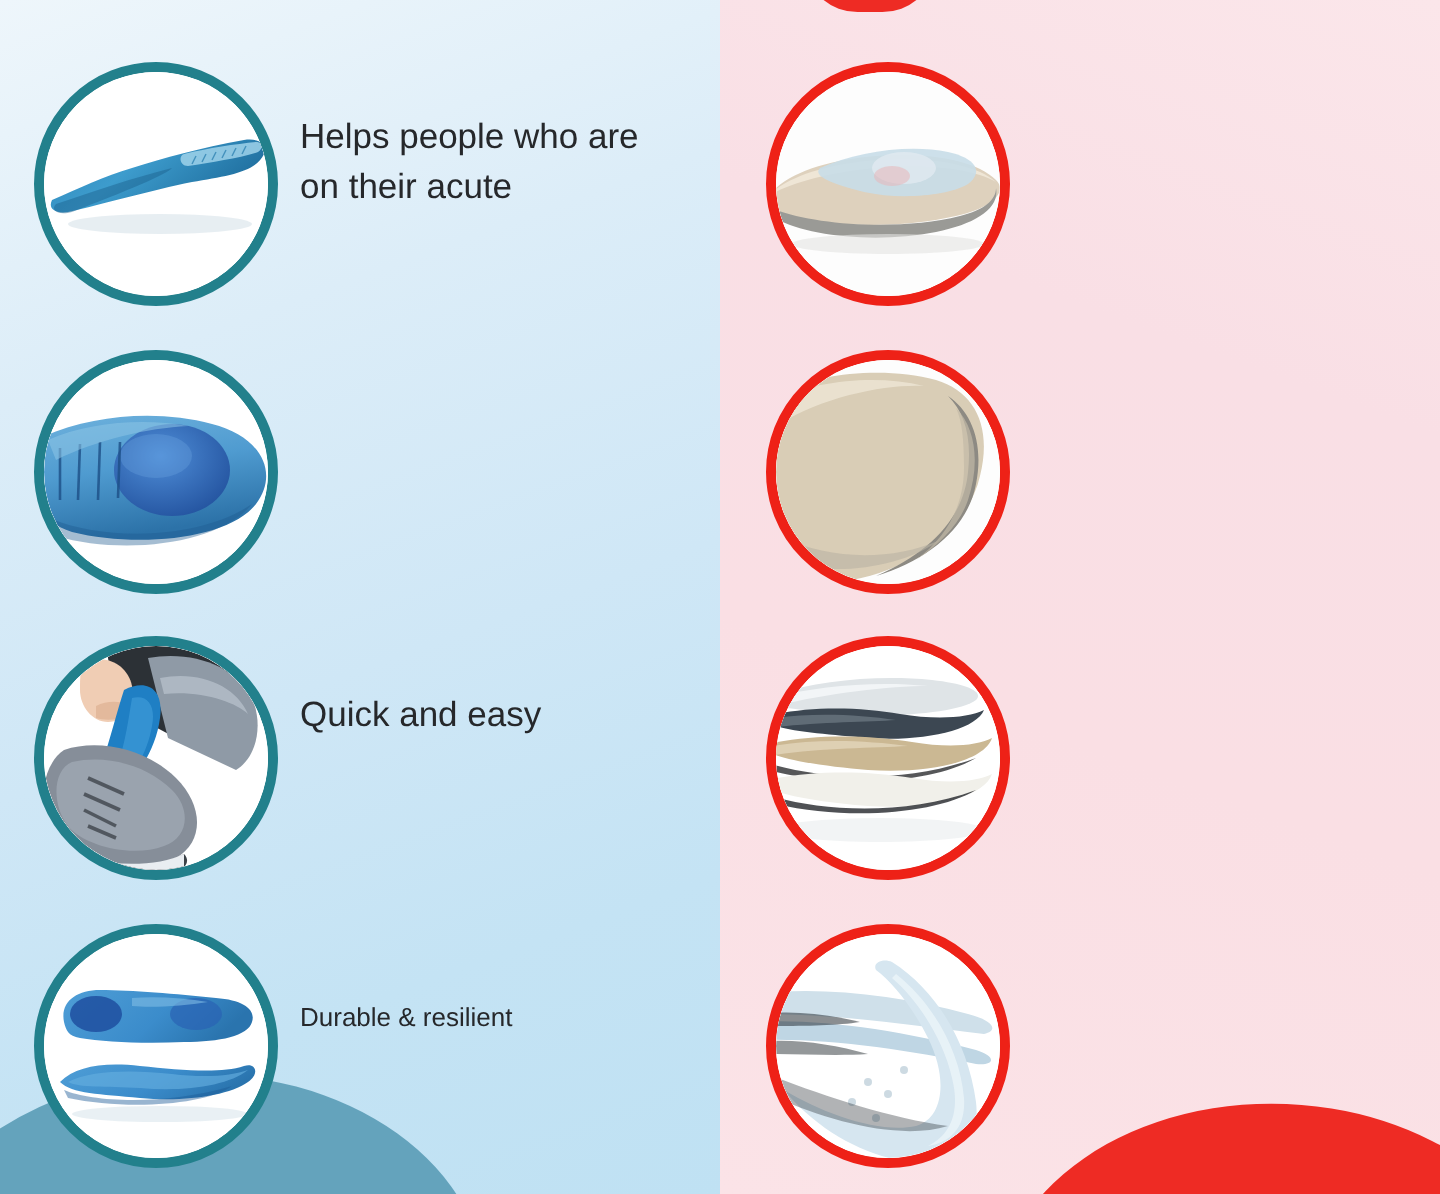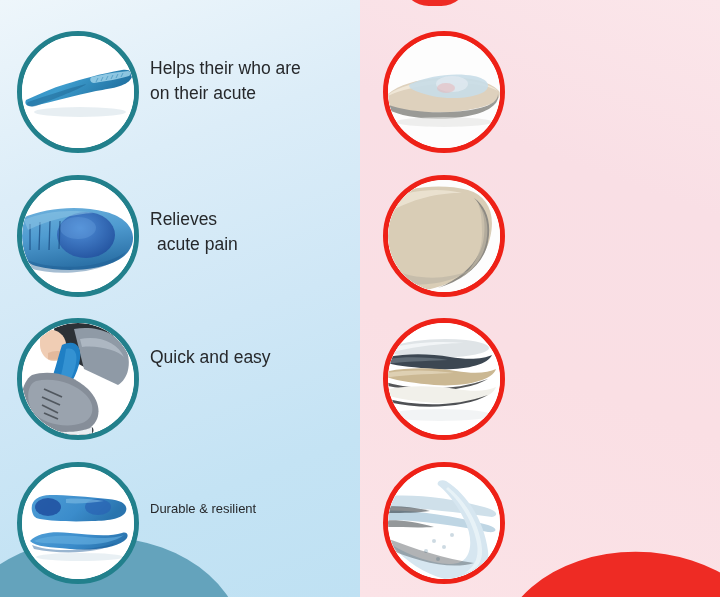--- a/index.html
+++ b/index.html
@@ -164,21 +164,21 @@
                 <path d="M96 38 L94 42"></path>
                   <path d="M101 37 L99 41"></path>
               </g>
               <path d="M6 66 C24 60 44 53 64 48 C62 51 40 60 14 70 C7 72 3 69 6 66 Z" fill="#1b5f8c" opacity="0.45"></path>
               <ellipse cx="58" cy="76" rx="46" ry="5" fill="#cfdde6" opacity="0.5"></ellipse>
             </svg>
           </div>
         </div>
       </div>
       <div class="label" style="top:25px;">
-        <span class="label-line t-lg">Helps their who are</span>
+        <span class="label-line t-lg">Helps people who are</span>
         <span class="label-line t-lg">on their acute</span>
       </div>
     </div>
 
     <div class="row row-left-2" style="top:175px;">
       <div class="bubble">
         <div class="bubble-inner">
           <div class="art">
             <svg viewBox="0 0 112 112" preserveAspectRatio="xMidYMid slice">
               <defs>
@@ -201,24 +201,20 @@
                 <path d="M8 44 L8 70"></path>
                   <path d="M18 42 L17 70"></path>
                 <path d="M28 41 L27 70"></path>
                   <path d="M38 41 L37 69"></path>
               </g>
               <path d="M2 40 C22 31 50 29 72 33 C52 34 26 40 6 50 Z" fill="#8cc4e6" opacity="0.55"></path>
               <path d="M-4 76 C26 92 78 90 104 72 C88 92 40 98 6 88 Z" fill="#1d5b8e" opacity="0.4"></path>
             </svg>
           </div>
         </div>
-      </div>
-      <div class="label" style="top:32px;">
-        <span class="label-line t-lg">Relieves</span>
-        <span class="label-line t-lg indent-sm">acute pain</span>
       </div>
     </div>
 
     <div class="row row-left-3" style="top:318px;">
       <div class="bubble">
         <div class="bubble-inner">
           <div class="art">
             <svg viewBox="0 0 112 112" preserveAspectRatio="xMidYMid slice">
               <rect width="112" height="112" fill="#ffffff"></rect>
               <path d="M30 -6 L88 -6 L96 34 L66 46 L36 30 Z" fill="#2c3136"></path>

